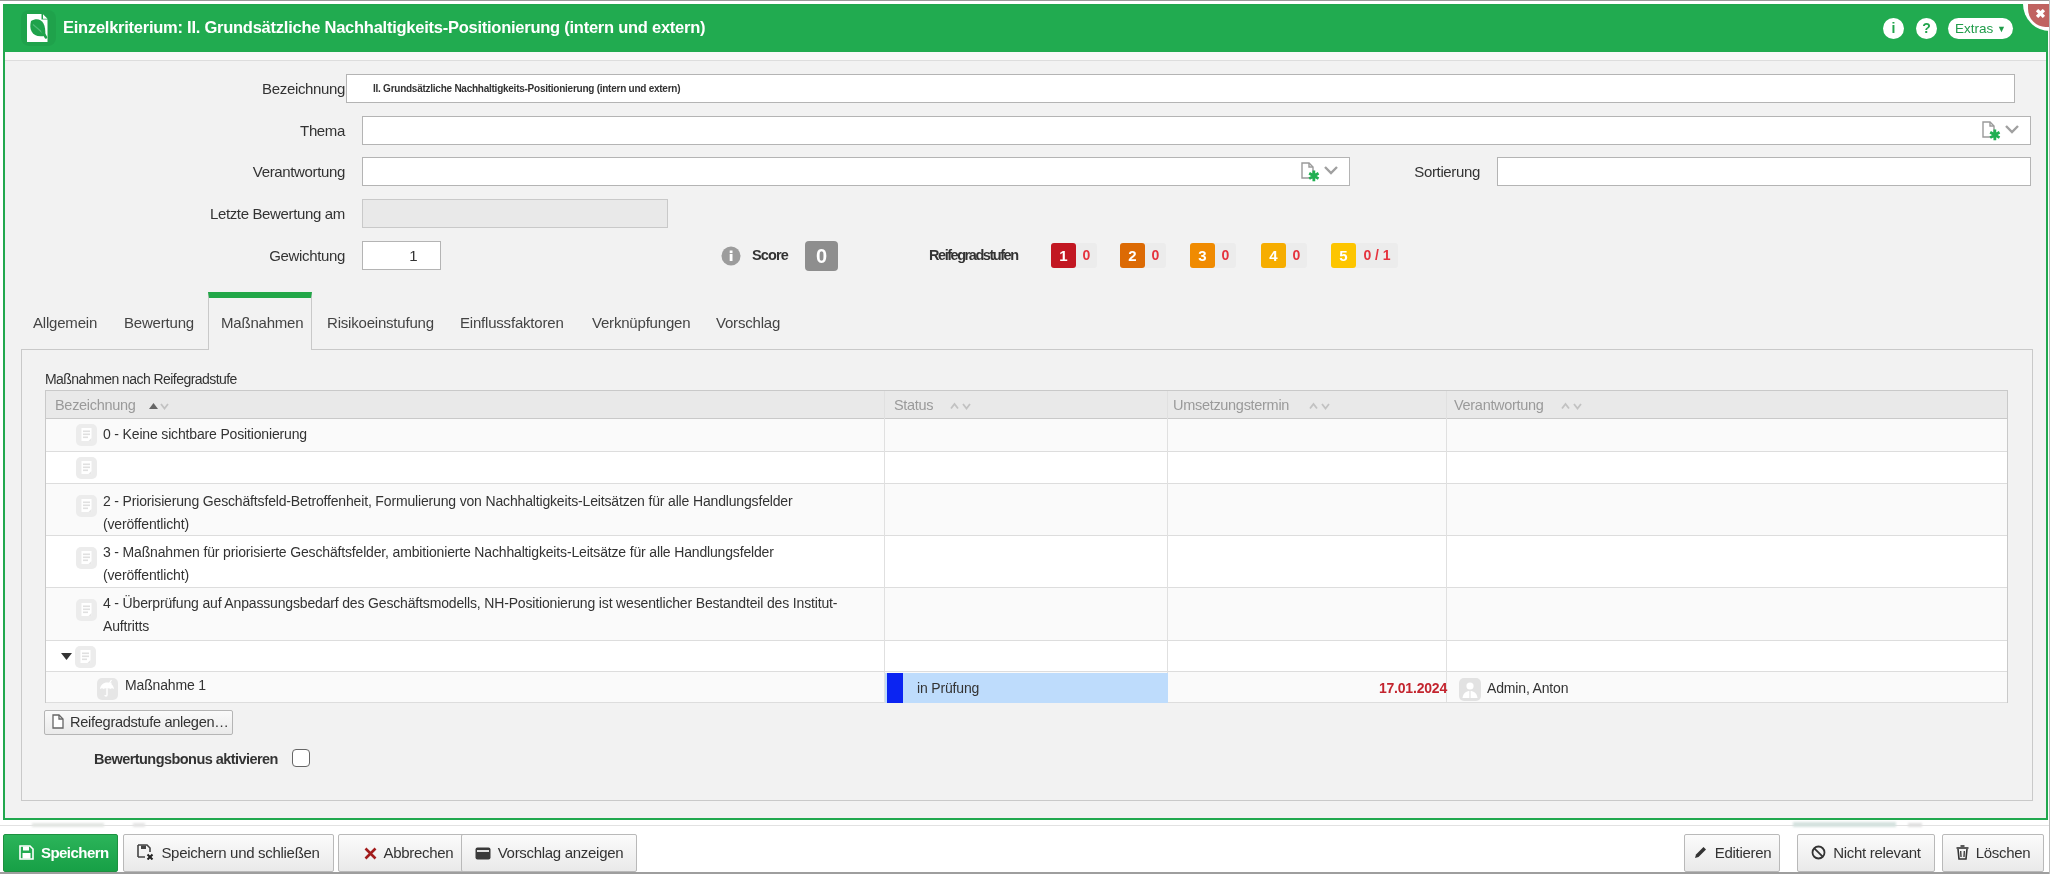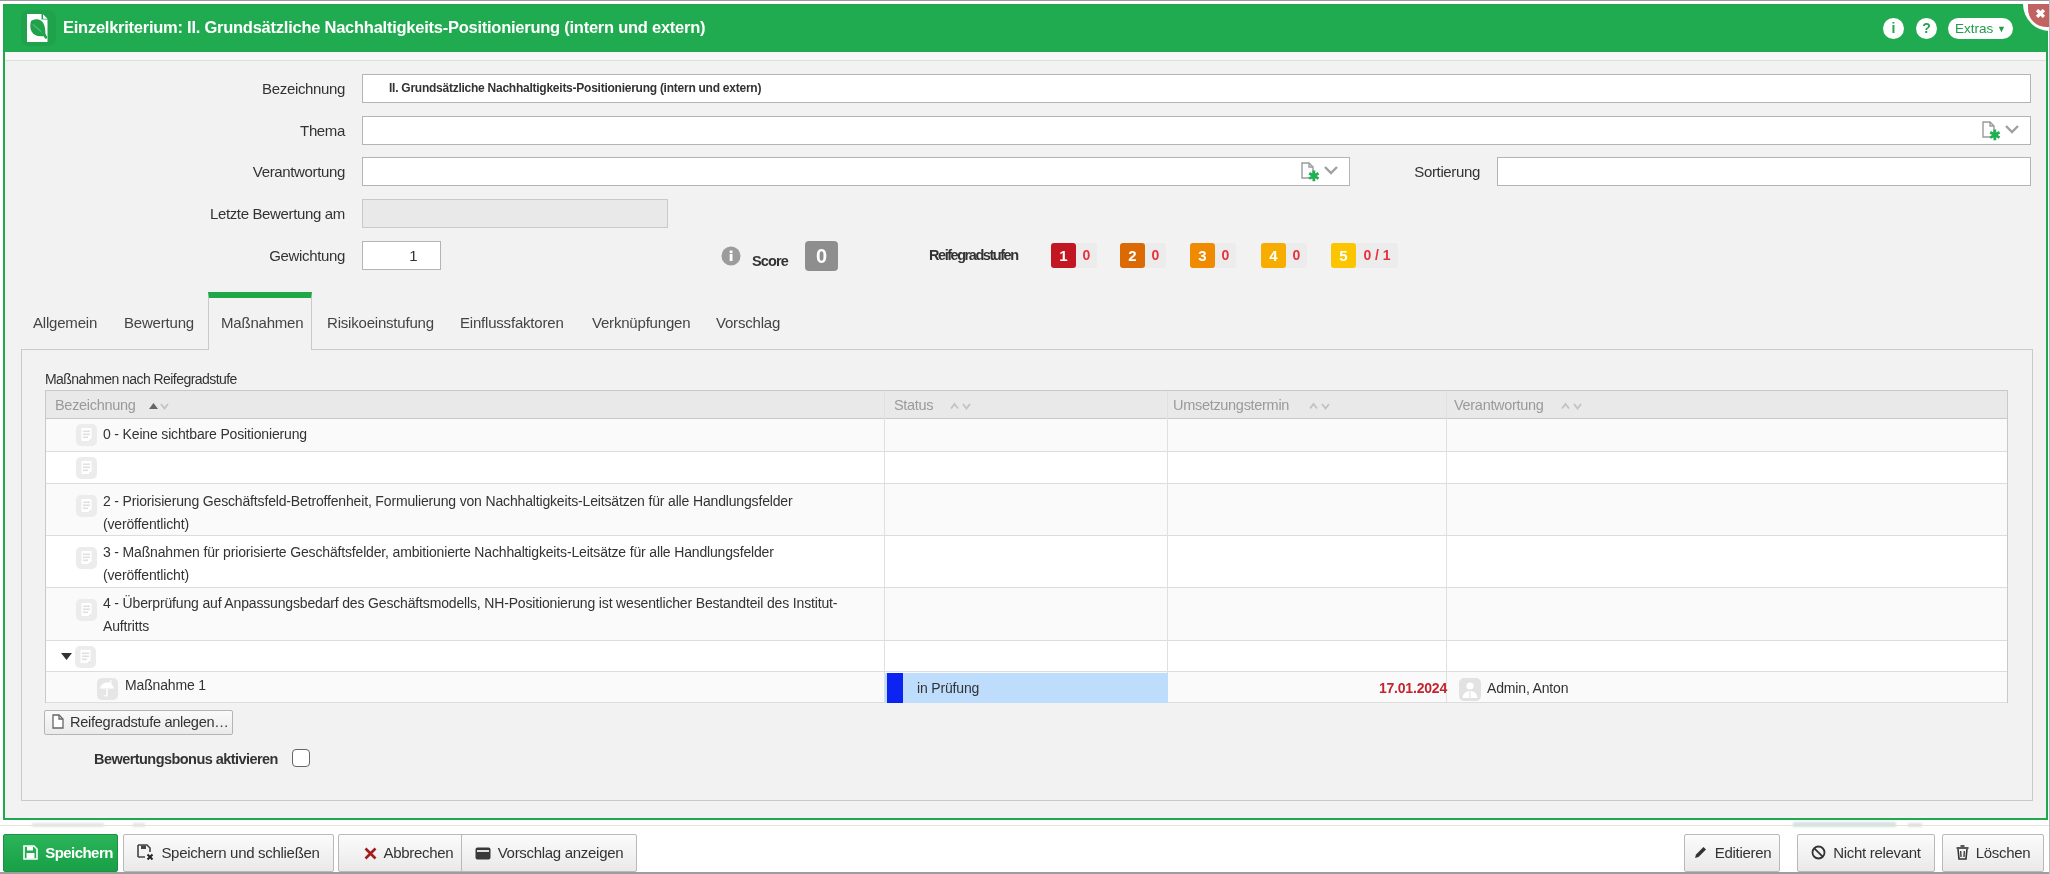--- a/index.html
+++ b/index.html
@@ -59,21 +59,21 @@
 <div class="abs" style="left:2028px;top:4px;width:22px;height:23px;background:#c06361;border-radius:0 0 0 80%"></div>
 <div class="abs" style="left:2032px;top:5px;width:17px;height:19px;color:#fff;font-size:12.5px;font-weight:bold;text-align:center;line-height:19px">✖</div>
 
 <div class="lbl" style="left:115px;top:74px">Bezeichnung</div>
 <div class="lbl" style="left:115px;top:116px">Thema</div>
 <div class="lbl" style="left:115px;top:157px">Verantwortung</div>
 <div class="lbl" style="left:115px;top:199px">Letzte Bewertung am</div>
 <div class="lbl" style="left:115px;top:241px">Gewichtung</div>
 <div class="lbl" style="left:1340px;top:157px;width:140px">Sortierung</div>
 
-<div class="inp" style="left:362px;top:74px;width:1669px;font-weight:bold;font-size:12px;line-height:27px;padding-left:26px;letter-spacing:-0.25px">II. Grundsätzliche Nachhaltigkeits-Positionierung (intern und extern)</div>
+<div class="inp" style="left:346px;top:74px;width:1669px;font-weight:bold;font-size:10px;line-height:27px;padding-left:26px;letter-spacing:-0.25px">II. Grundsätzliche Nachhaltigkeits-Positionierung (intern und extern)</div>
 <div class="inp" style="left:362px;top:116px;width:1669px"></div>
 <div class="inp" style="left:362px;top:157px;width:988px"></div>
 <div class="inp" style="left:1497px;top:157px;width:534px"></div>
 <div class="inp" style="left:362px;top:199px;width:306px;background:#e9e9e9;border-color:#c9c9c9"></div>
 <div class="inp" style="left:362px;top:241px;width:79px;text-align:center;line-height:27px;font-size:15px;padding-left:24px">1</div>
 
 <svg class="abs" style="left:1981px;top:121px" width="45" height="20" viewBox="0 0 45 20">
   <path d="M2 1 L9 1 L13 5 L13 16 L2 16 Z" fill="#fff" stroke="#9a9a9a" stroke-width="1.4"></path>
   <path d="M9 1 L9 5 L13 5" fill="none" stroke="#9a9a9a" stroke-width="1.4"></path>
   <text x="8" y="19" font-size="14" font-weight="bold" fill="#21b052">✱</text>
@@ -84,21 +84,21 @@
   <path d="M9 1 L9 5 L13 5" fill="none" stroke="#9a9a9a" stroke-width="1.4"></path>
   <text x="8" y="19" font-size="14" font-weight="bold" fill="#21b052">✱</text>
   <path d="M25 5 L31 11 L37 5" fill="none" stroke="#a0a0a0" stroke-width="2.4"></path>
 </svg>
 
 <svg class="abs" style="left:721px;top:246px" width="20" height="20" viewBox="0 0 20 20">
   <circle cx="10" cy="10" r="9.5" fill="#9c9c9c"></circle>
   <rect x="8.7" y="8" width="2.8" height="7" fill="#fff"></rect>
   <rect x="8.7" y="4.5" width="2.8" height="2.6" fill="#fff"></rect>
 </svg>
-<div class="blbl" style="left:752px;top:247px;letter-spacing:-0.9px">Score</div>
+<div class="blbl" style="left:752px;top:241px;letter-spacing:-0.9px">Score</div>
 <div class="abs" style="left:805px;top:241px;width:33px;height:30px;background:#8e8e8e;border-radius:4px;color:#fff;font-weight:bold;font-size:20px;text-align:center;line-height:30px">0</div>
 <div class="blbl" style="left:929px;top:241px;letter-spacing:-1.45px">Reifegradstufen</div>
 
 <div class="rg" style="left:1051px;width:46px">
     <div class="rgsq" style="background:#c21722">1</div>
     <div class="rgcnt">0</div>
   </div>
 <div class="rg" style="left:1120px;width:46px">
     <div class="rgsq" style="background:#dc6a04">2</div>
     <div class="rgcnt">0</div>
@@ -244,21 +244,21 @@
 
 <div class="abs" style="left:0;top:825px;width:2050px;height:1px;background:#e2e2e2"></div>
 <div class="abs" style="left:0;top:0;width:2050px;height:1px;background:#9a9a9a"></div>
 <div class="abs" style="left:0;top:872px;width:2050px;height:2px;background:#9e9e9e"></div>
 <div class="abs" style="left:2049px;top:0;width:1px;height:874px;background:#bdbdbd"></div>
 <div class="abs" style="left:32px;top:823px;width:72px;height:4px;background:#e3e6e3;filter:blur(1px)"></div>
 <div class="abs" style="left:133px;top:823px;width:12px;height:4px;background:#e4e4e4;filter:blur(1px)"></div>
 <div class="abs" style="left:1793px;top:822px;width:103px;height:5px;background:#d5e2df;filter:blur(1px)"></div>
 <div class="abs" style="left:1908px;top:823px;width:14px;height:4px;background:#e0e0e0;filter:blur(1px)"></div>
 
-<div class="btn" id="bsav" style="left:3px;width:115px;line-height:35px;text-align:center;padding-left:15px;letter-spacing:-0.55px">
+<div class="btn" id="bsav" style="left:3px;width:115px;line-height:35px;text-align:left;padding-left:15px;letter-spacing:-0.55px">
   <svg class="ic" width="15" height="15" viewBox="0 0 15 15">
       <path d="M1 1 L11 1 L14 4 L14 14 L1 14 Z" fill="none" stroke="#fff" stroke-width="1.6"></path>
       <rect x="4" y="1.5" width="6" height="4" fill="#fff"></rect>
       <rect x="3.5" y="8" width="8" height="5.5" fill="#fff"></rect>
     </svg>Speichern</div>
 <div class="btn" style="left:123px;width:211px;line-height:35px">
   <svg class="ic" width="17" height="16" viewBox="0 0 17 16">
       <path d="M1 1 L10 1 L13 4 L13 8 M8 13 L1 13 Z M1 1 L1 13" fill="none" stroke="#444" stroke-width="1.6"></path>
       <rect x="4" y="1.5" width="5" height="3.5" fill="#444"></rect>
       <path d="M10.5 10.5 L15.5 15.5 M15.5 10.5 L10.5 15.5" stroke="#222" stroke-width="2"></path>

